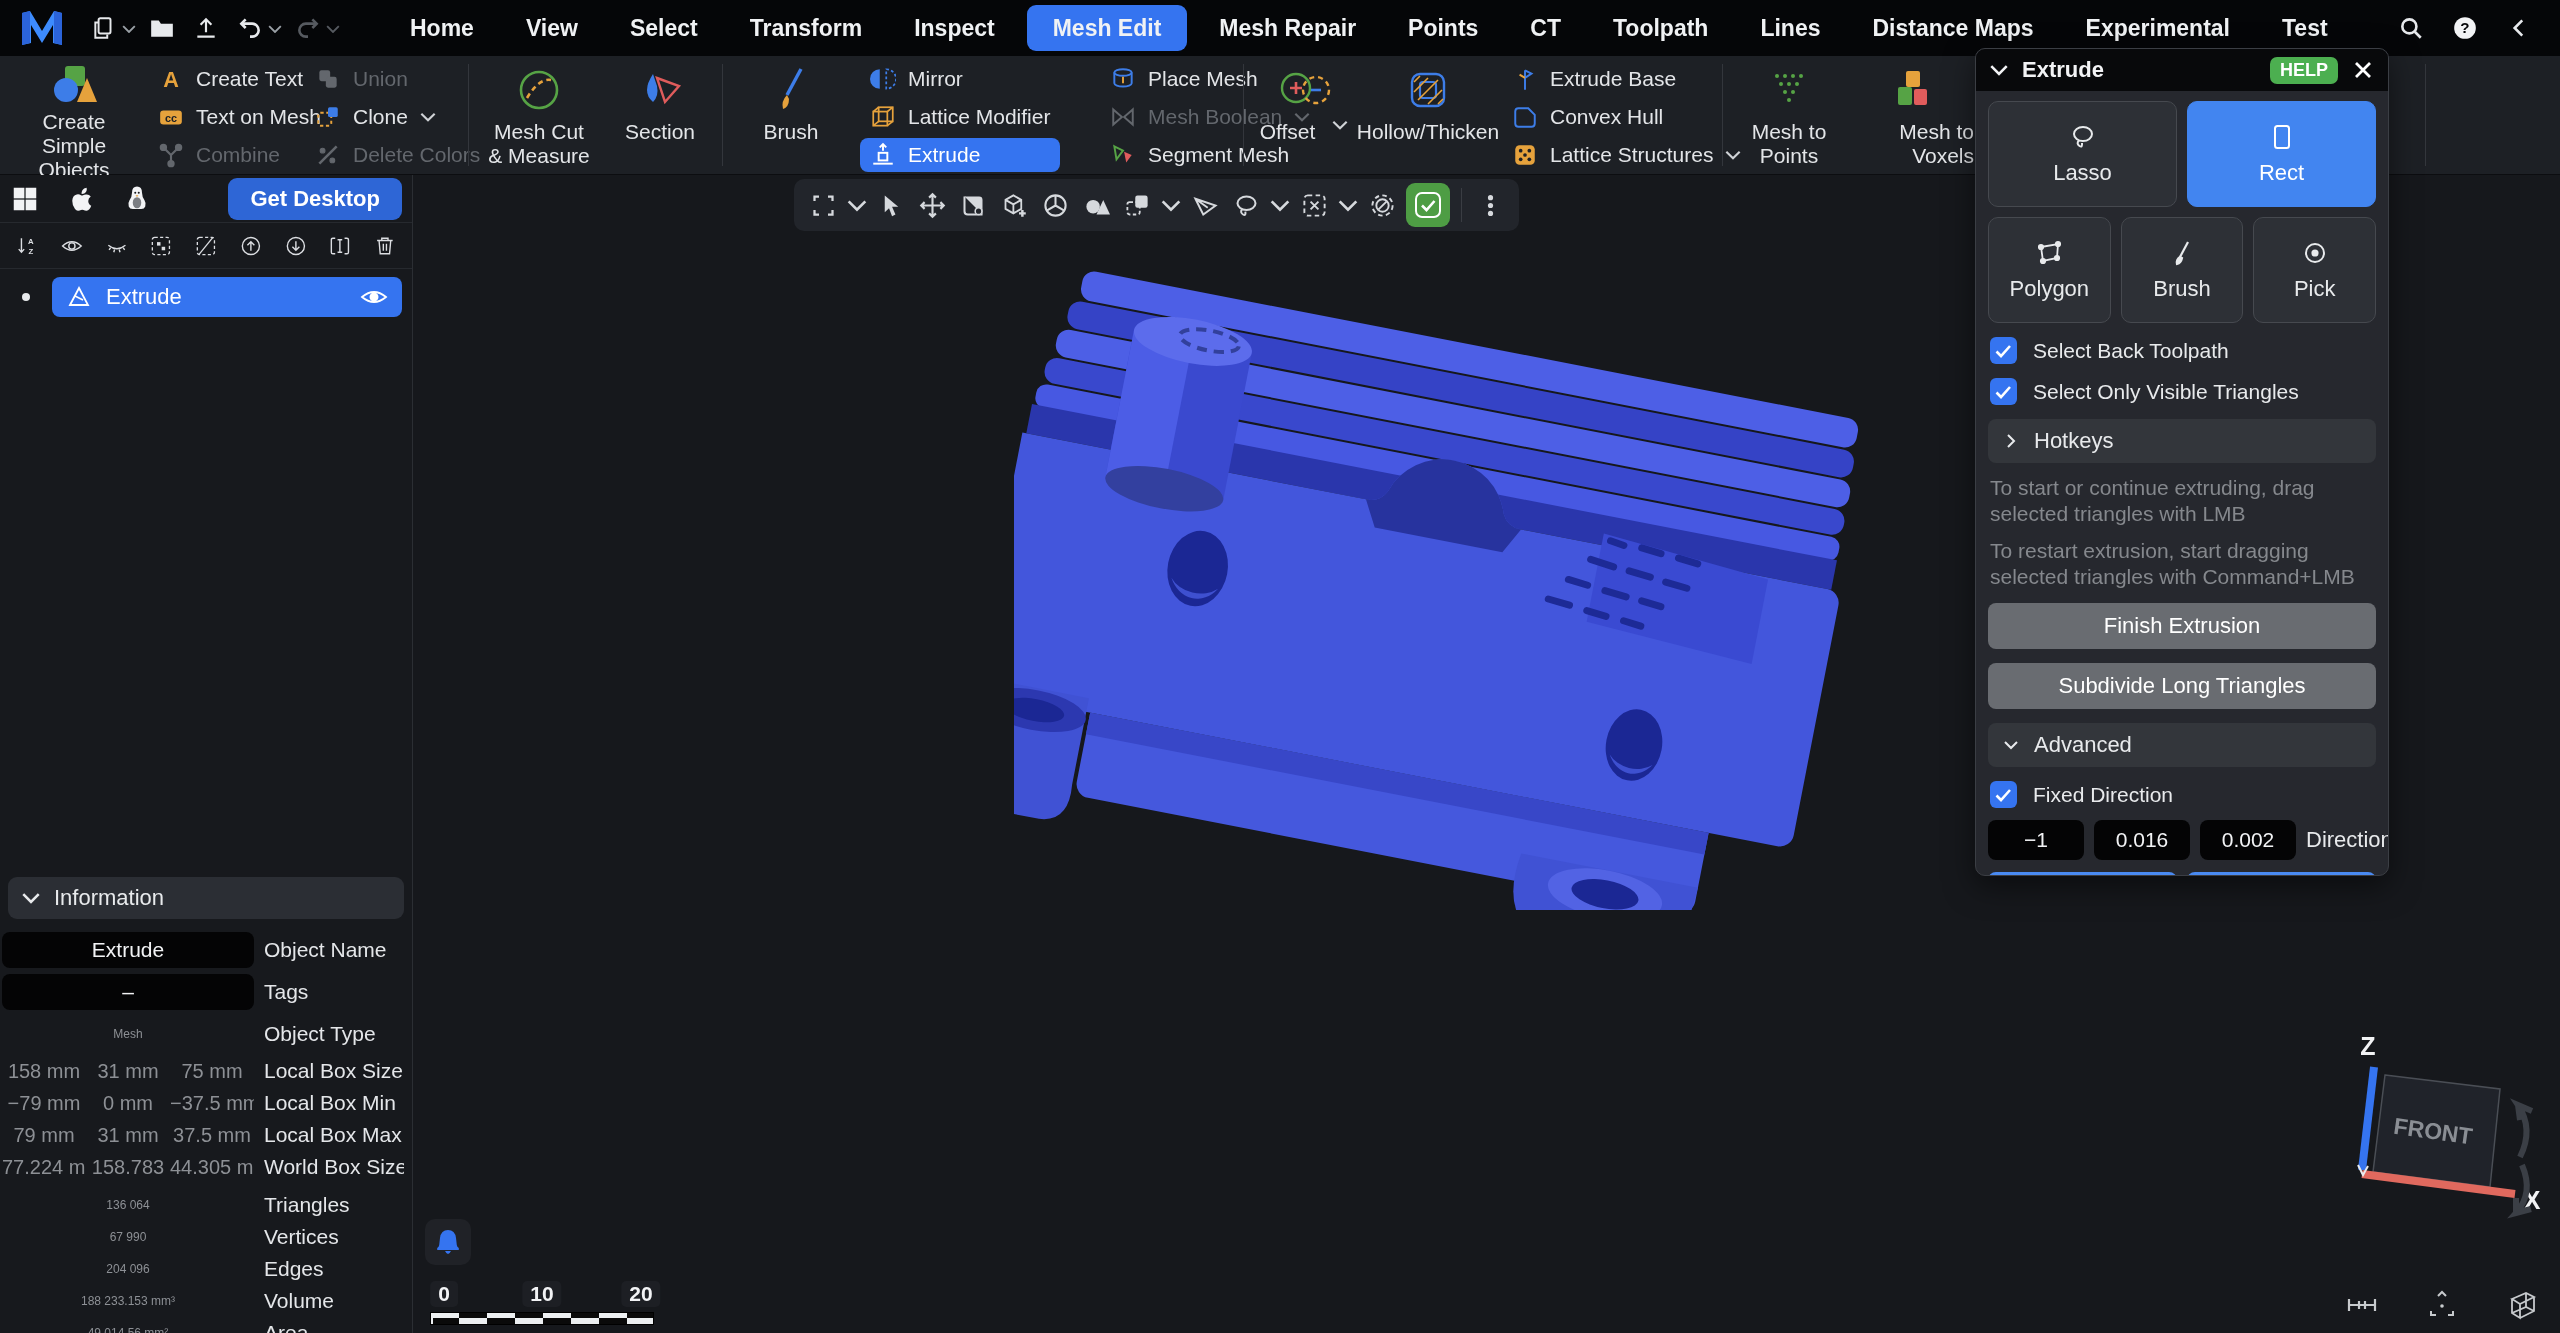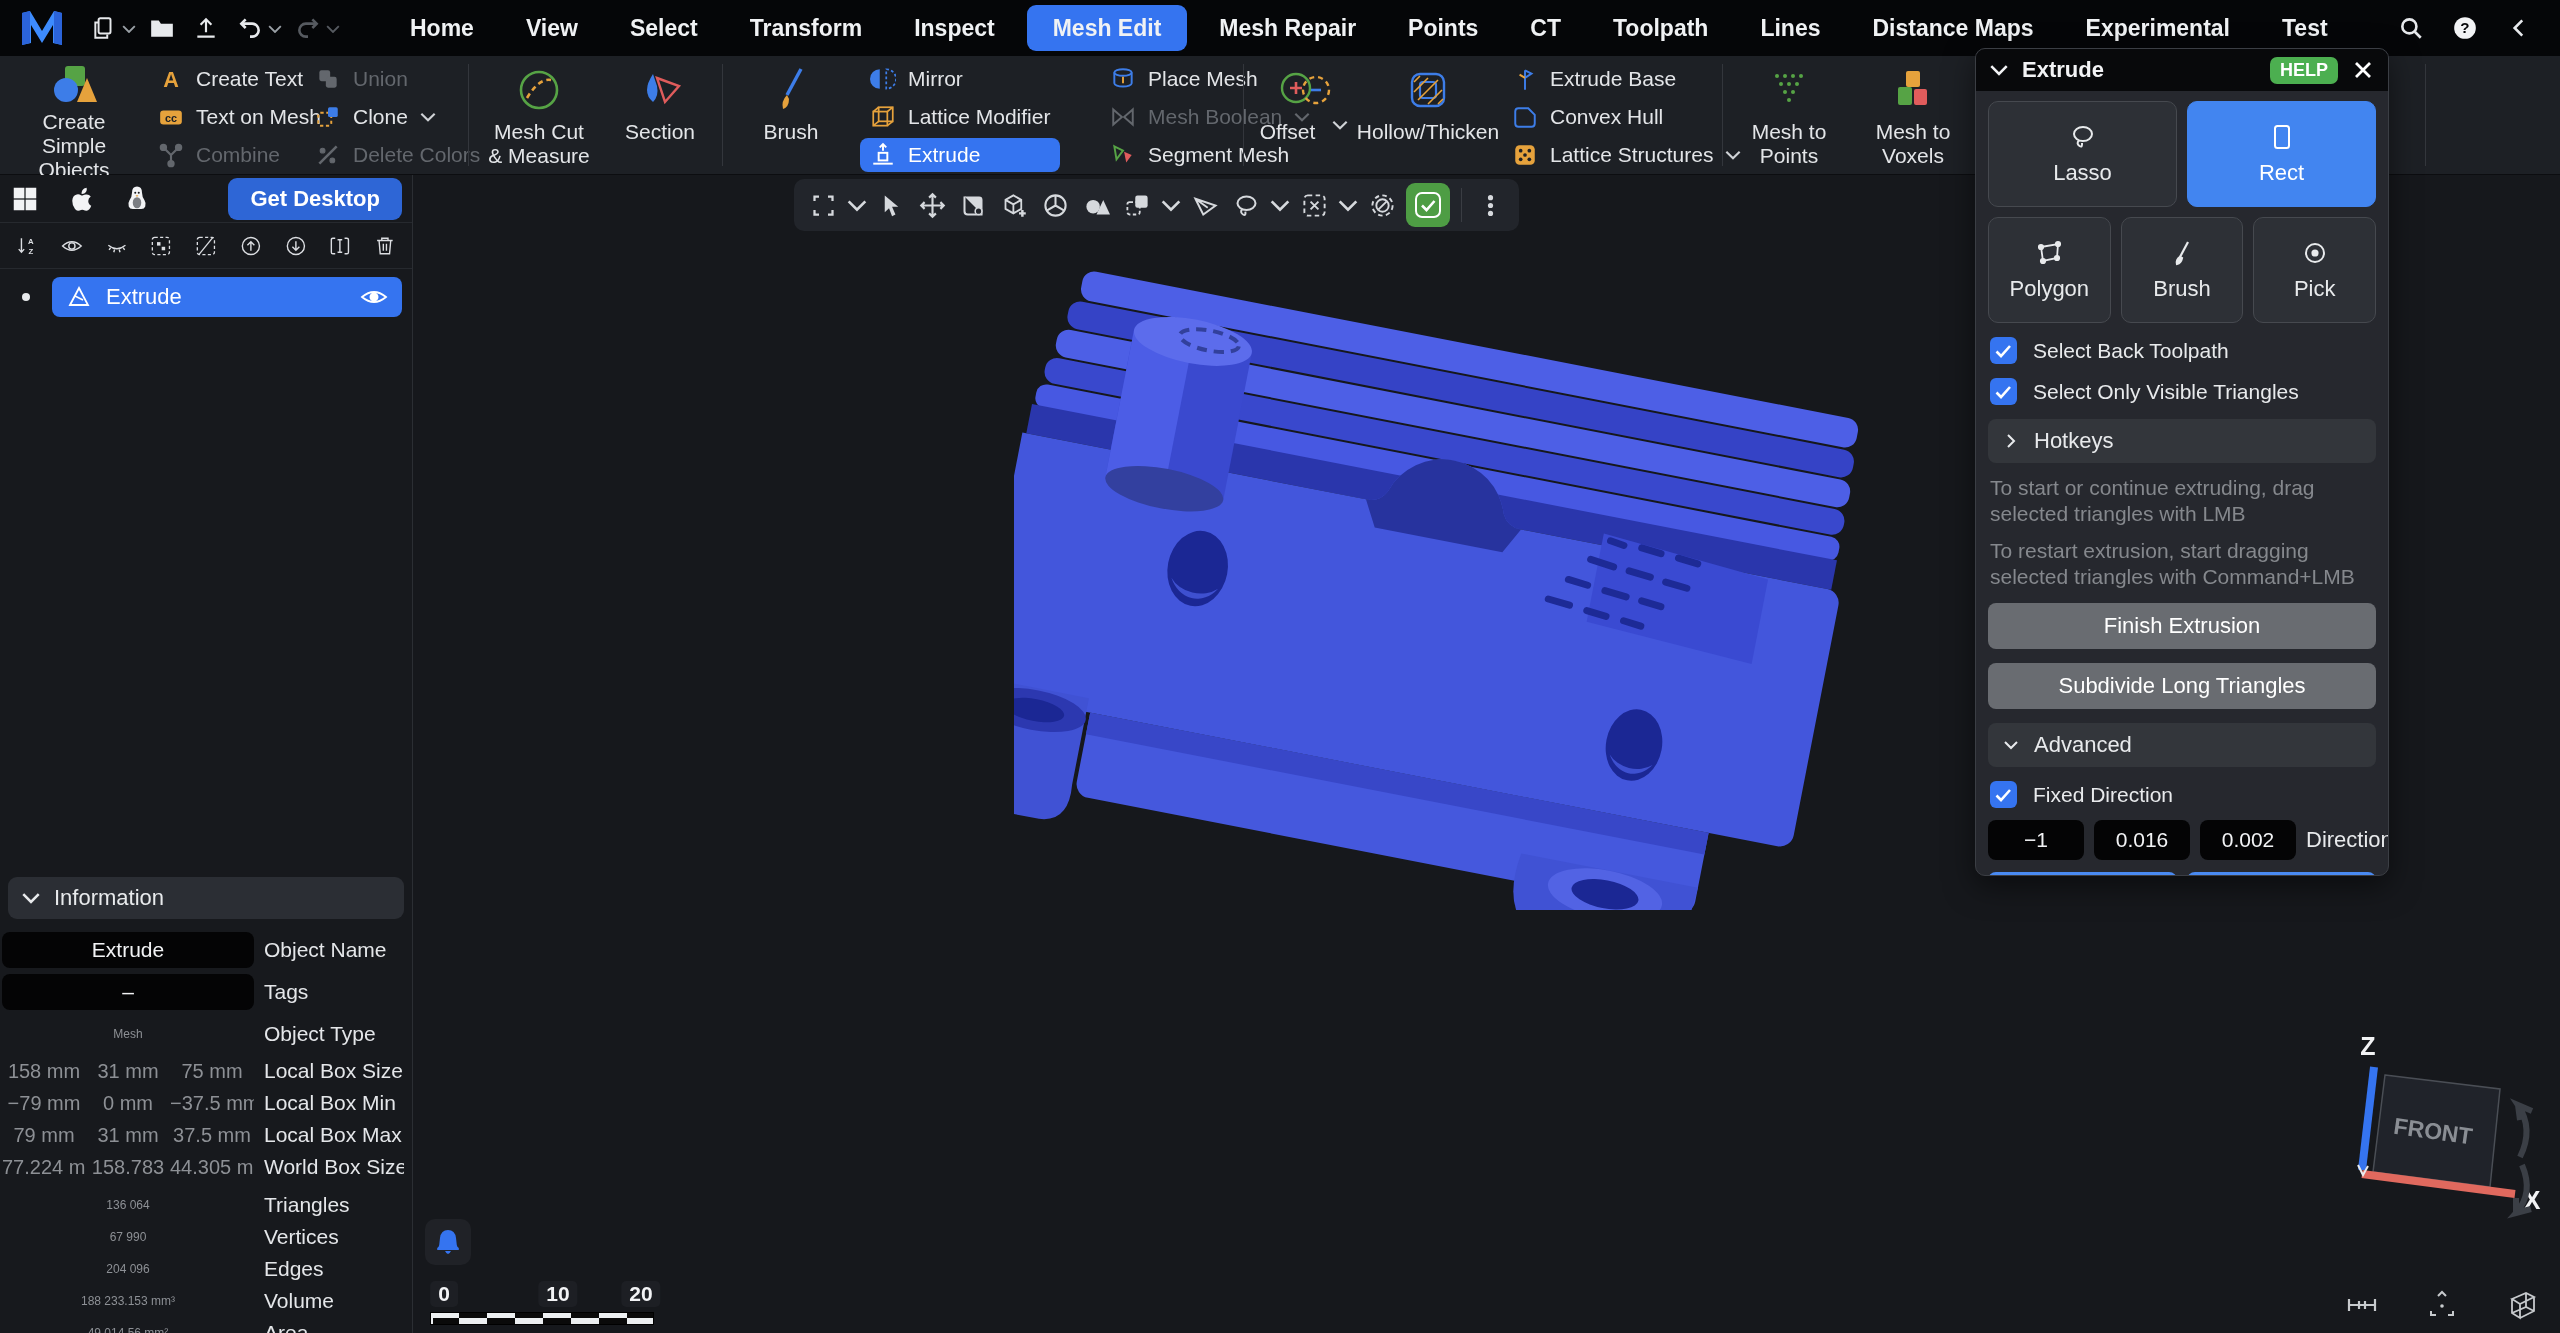--- a/index.html
+++ b/index.html
@@ -470,21 +470,21 @@
             <circle cx="22" cy="16" r="2"></circle>
             <circle cx="30" cy="16" r="2"></circle>
           <circle cx="18" cy="24" r="2"></circle>
             <circle cx="26" cy="24" r="2"></circle>
           <circle cx="22" cy="32" r="2"></circle>
         </svg>
       </span>
       <span class="rlbl">Mesh to Points</span>
     </div>
 
-    <div class="rbig" style="left:1852px; width:122px;">
+    <div class="rbig" style="left:1852px; width:122px;text-align:right;">
       <span class="ric">
         <svg width="44" height="46" viewBox="0 0 44 46">
           <rect x="15" y="4" width="14" height="16" rx="2" fill="#e6a23c"></rect>
           <rect x="7" y="20" width="14" height="18" rx="2" fill="#56a345"></rect>
           <rect x="23" y="22" width="13" height="16" rx="2" fill="#e05c5c"></rect>
         </svg>
       </span>
       <span class="rlbl">Mesh to Voxels</span>
     </div>
 
@@ -801,21 +801,21 @@
 
     <div class="bell-btn">
       <svg width="26" height="28" viewBox="0 0 26 28">
         <path d="M13 2 q7 0 8 8 l.8 7 q.2 2 2 3 v2 H2.2 v-2 q1.8-1 2-3 L5 10 q1-8 8-8Z" fill="#3574f0"></path>
         <path d="M10 23 q1.5 3 3 3 q1.5 0 3-3Z" fill="#3574f0"></path>
       </svg>
     </div>
 
     <div class="ruler">
       <span class="rlabel" style="left:14px;">0</span>
-      <span class="rlabel" style="left:128px;">10</span>
+      <span class="rlabel" style="left:112px;">10</span>
       <span class="rlabel" style="left:211px;">20</span>
       <div class="ruler-bar">
         <div class="rb-top"></div>
           <div class="rb-bot"></div>
       </div>
     </div>
 
     <svg class="gizmo" viewBox="0 0 240 210">
       <path d="M75 38 L190 52 L180 150 L63 135 Z" fill="rgba(42,46,54,0.55)" stroke="#4a4e55" stroke-width="1.5"></path>
       <text x="122" y="102" text-anchor="middle" font-size="23" font-weight="bold" fill="#8a8e94" transform="rotate(8 122 102)">FRONT</text>

